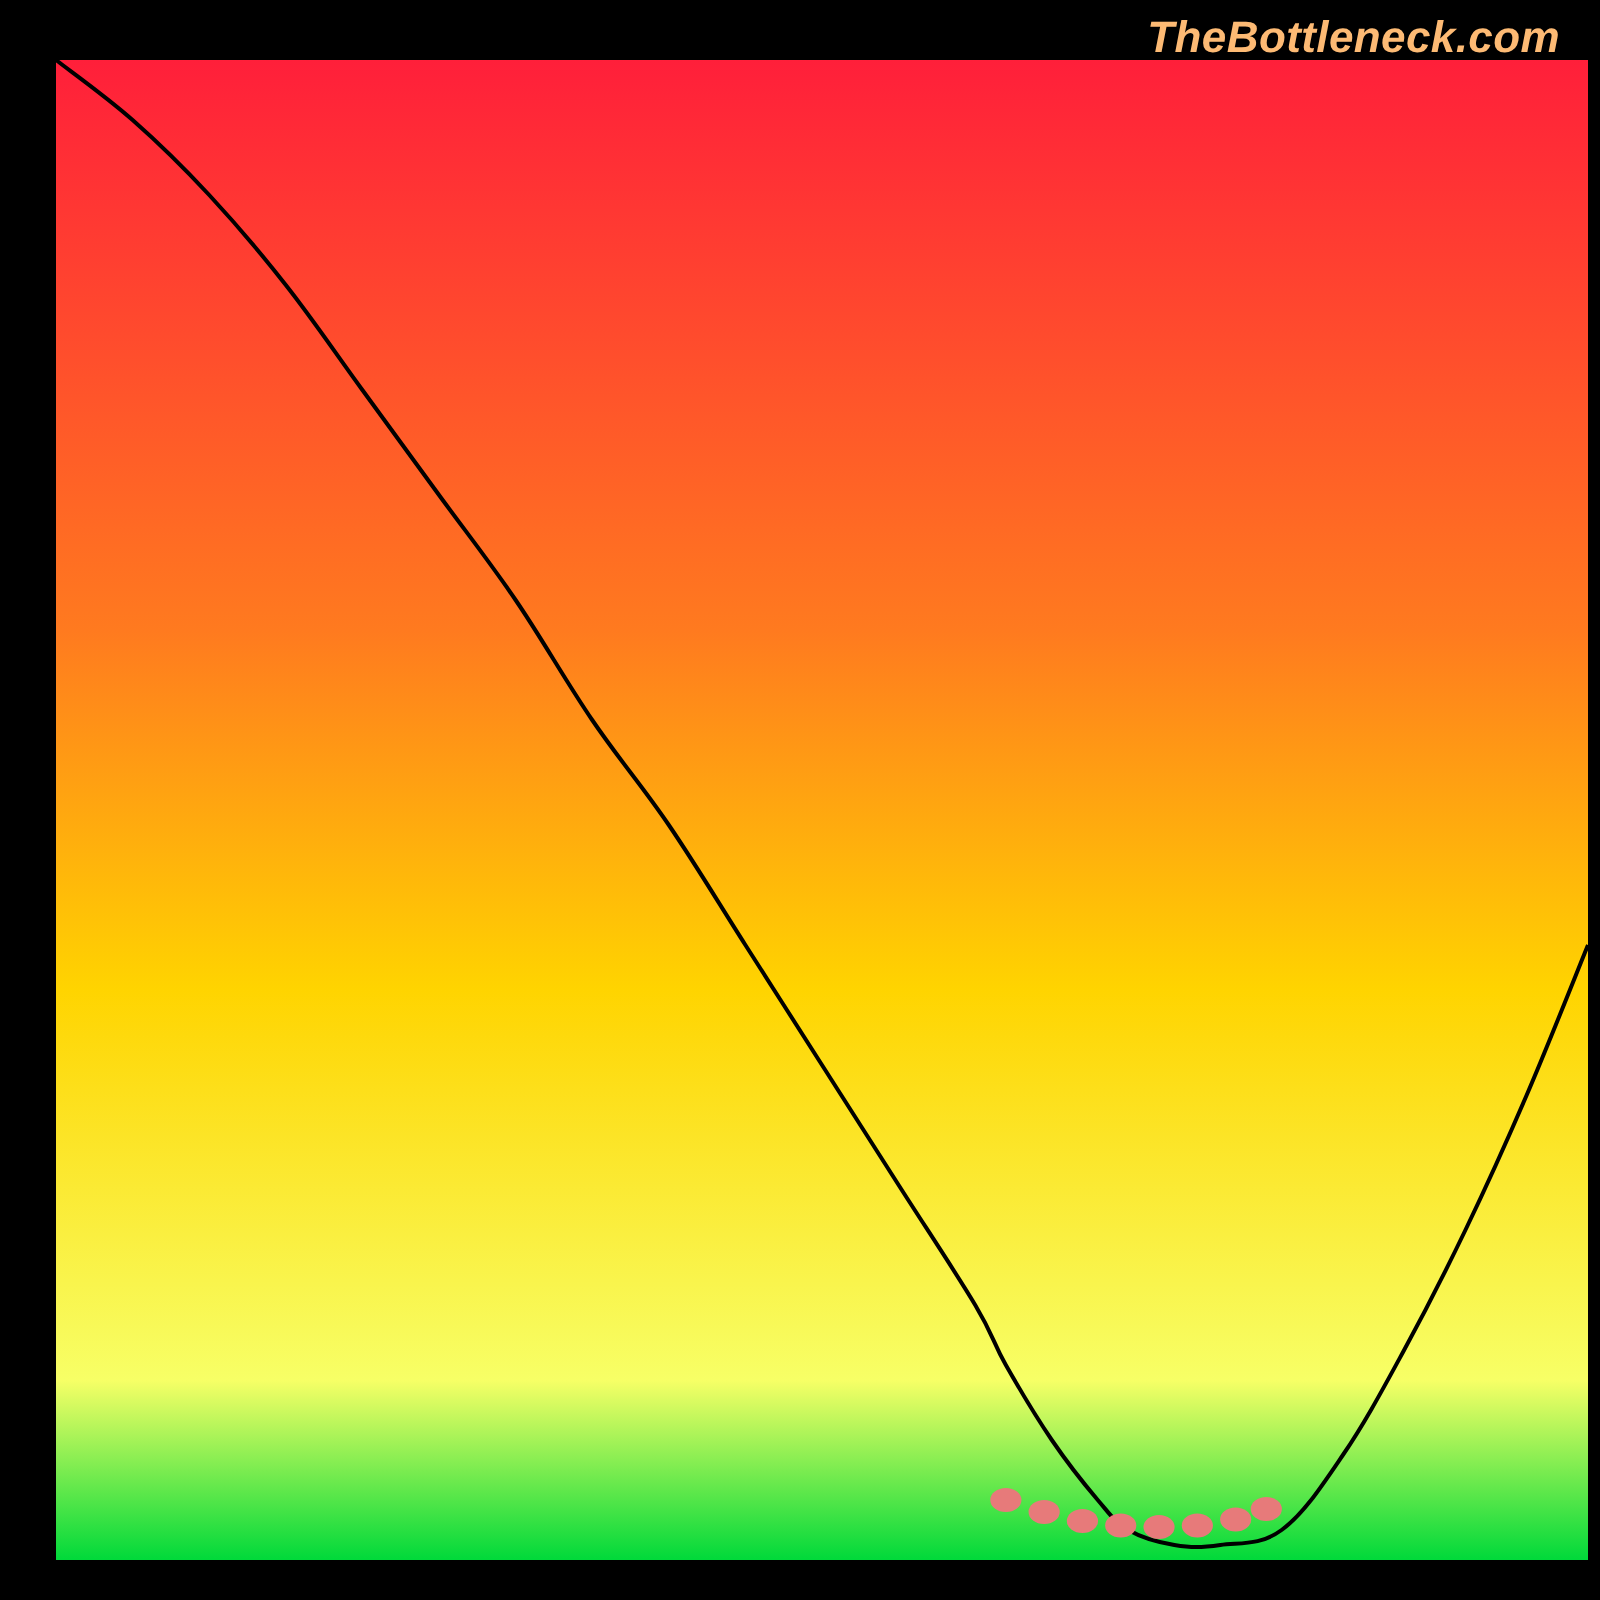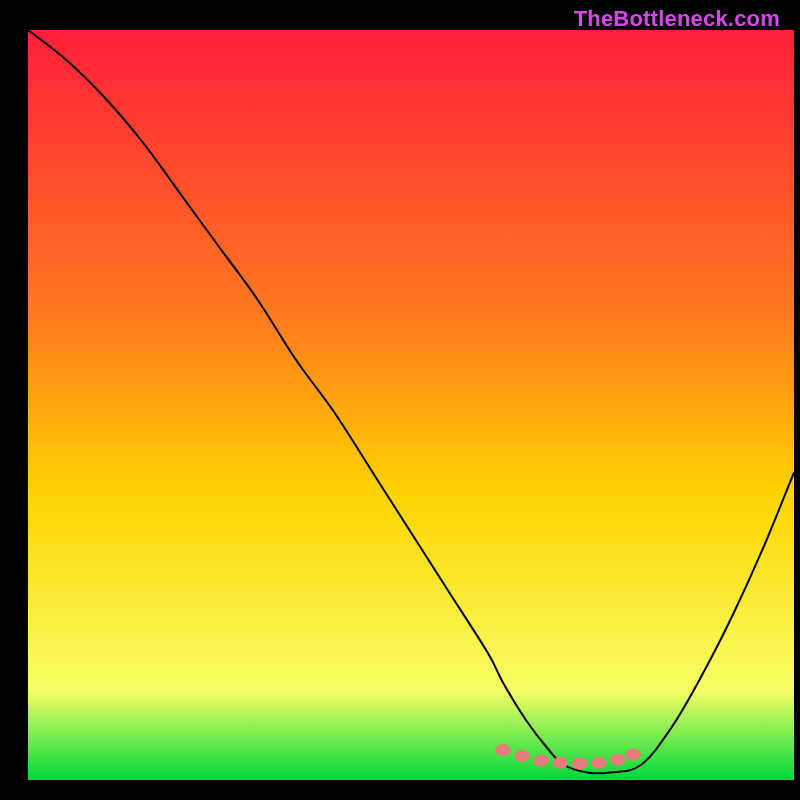--- a/index.html
+++ b/index.html
@@ -15,25 +15,26 @@
   position: absolute;
   width: 800px;
   height: 800px;
   left: 0;
   top: 0;
 }
 .watermark {
   position: absolute;
   top: 6px;
   right: 20px;
-  color: #d946ef;
+  color: #fdba74;
   font-size: 22px;
   font-weight: 600;
   letter-spacing: 0.2px;
   z-index: 50;
+  font-style: italic;
 }
 svg { display: block; }
 </style>
 </head>
 <body>
 
 <div class="stage">
 
   <div class="watermark">TheBottleneck.com</div>
 

